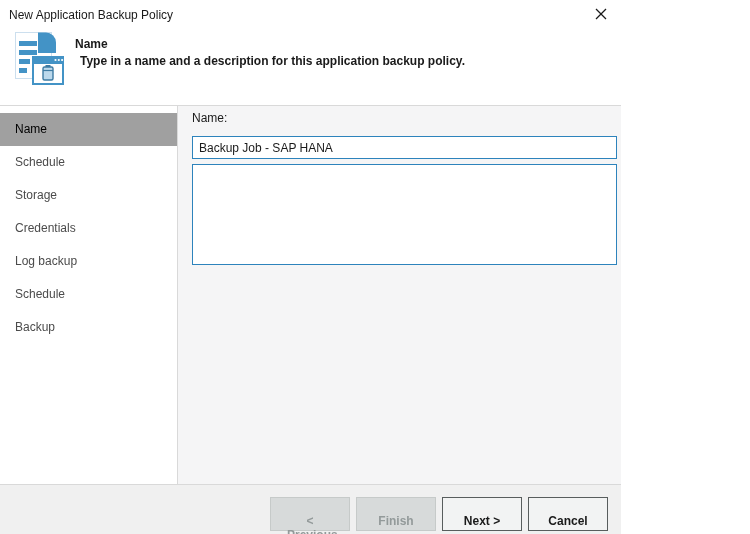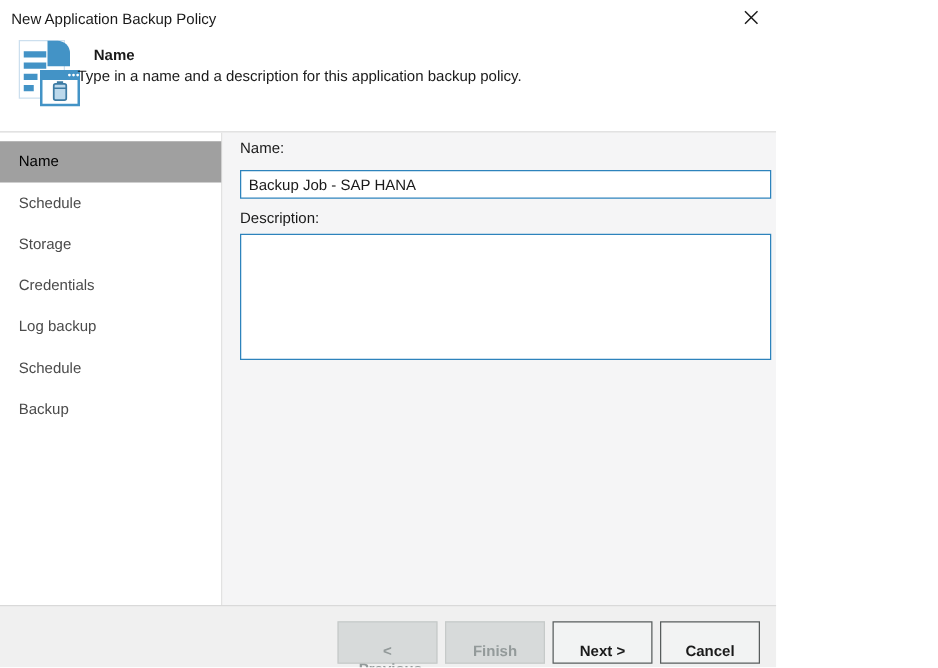--- a/index.html
+++ b/index.html
@@ -13,21 +13,21 @@
   .titlebar { flex:none; height:28px; position:relative; background:#ffffff; }
   .win-title { position:absolute; left:9px; top:8px; white-space:nowrap; }
   .close-btn {
     position:absolute; right:8px; top:5px; width:24px; height:20px;
     display:flex; align-items:center; justify-content:center; cursor:pointer; background:transparent; border:none; padding:0;
   }
   
   .header { flex:none; height:77px; border-bottom:1px solid #d9d9d9; position:relative; background:#ffffff; }
   .header-icon { position:absolute; left:10px; top:3px; width:56px; height:56px; }
   .step-title { position:absolute; left:75px; top:9px; font-weight:bold; }
-  .step-desc  { position:absolute; left:62px; top:26px; white-space:nowrap; }
+  .step-desc  { position:absolute; left:80px; top:26px; white-space:nowrap;font-weight:bold; }
   
   .main { flex:1; display:flex; min-height:0; }
   .sidebar {
     flex:none; width:178px; background:#ffffff; border-right:1px solid #d9d9d9;
     padding-top:7px; box-sizing:border-box;
   }
   .side-item {
     height:33px; line-height:33px; padding-left:15px; color:#4b4b4b; cursor:pointer;
     white-space:nowrap;
   }
@@ -110,21 +110,20 @@
       <div class="side-item">Storage</div>
       <div class="side-item">Credentials</div>
       <div class="side-item">Log backup</div>
       <div class="side-item">Schedule</div>
       <div class="side-item">Backup</div>
     </div>
 
     <div class="content">
       <div class="field-label">Name:</div>
       <input class="text-input" type="text" value="Backup Job - SAP HANA" style="">
-      <div class="field-label desc-label">Description:</div>
       <textarea class="text-area" style=""></textarea>
     </div>
 
   </div>
 
   <div class="footer">
     <button class="btn" disabled="">&lt; Previous</button>
     <button class="btn" disabled="">Finish</button>
     <button class="btn">Next &gt;</button>
     <button class="btn">Cancel</button>

